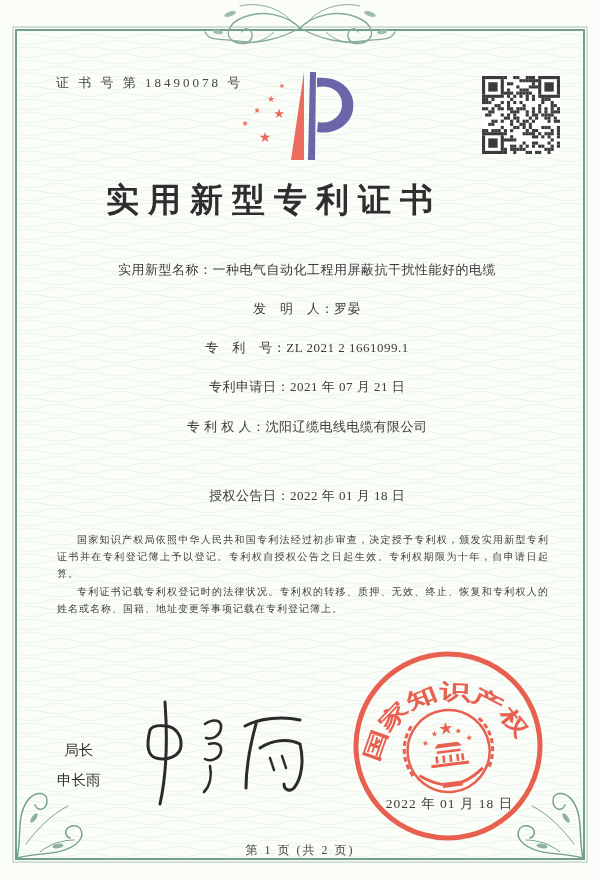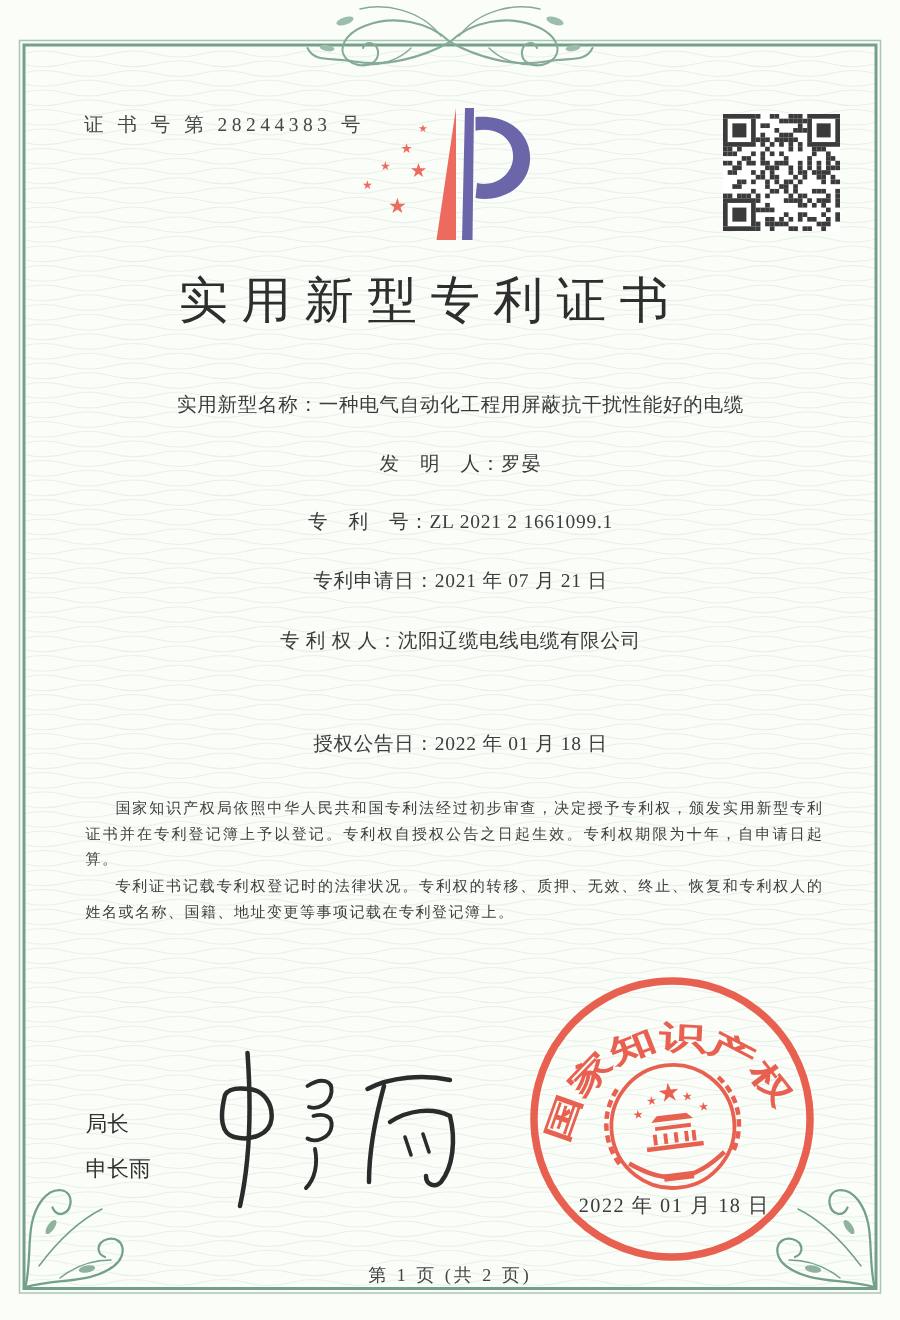--- a/index.html
+++ b/index.html
@@ -15,33 +15,33 @@
   #bg-waves{ position:absolute; left:0; top:0; width:600px; height:880px; z-index:0; }
   
   #frame-svg{ position:absolute; left:0; top:0; width:600px; height:880px; z-index:1; }
   
   .content{ position:absolute; left:0; top:0; width:600px; height:880px; z-index:2; }
 
   .cert-no{ left:56px; top:74px; font-size:13px; letter-spacing:3px; color:#474747; }
   .logo{ left:227px; top:68px; width:150px; height:105px; }
   .qr{ left:482px; top:76px; width:78px; height:78px; background:#fff; }
   .title{
-    left:13px; top:178px; width:548px; text-align:center;
-    font-size:33px; font-weight:normal; letter-spacing:9px; color:#2e2e2e;
+    left:0; top:178px; width:548px; text-align:center;
+    font-size:33px; font-weight:bold; letter-spacing:9px; color:#2e2e2e;
   }
   .field-row{ left:57px; width:500px; font-size:13px; color:#3c3c3c; letter-spacing:.5px; white-space:nowrap;text-align:center; }
   .field-label{ color:#3c3c3c; }
   .field-value{ color:#3c3c3c; }
   .row-0{ top:261px; } .row-1{ top:300px; } .row-2{ top:339px; }
   .row-3{ top:378px; } .row-4{ top:418px; } .row-5{ top:457px; }
   .row-6{ top:487px; }
   .field-right{ position:absolute; left:263px; top:0; }
   .paragraphs{ left:57px; top:531px; width:492px; font-size:10px; line-height:1.72; letter-spacing:1px; color:#3f3f3f; text-align:justify; }
   .paragraphs p{ text-indent:2em; }
-  .signoff{ left:57px; top:736px; font-family:"Liberation Sans", sans-serif; font-size:14.5px; color:#333; line-height:2.05; }
+  .signoff{ left:57px; top:736px; font-family:"Liberation Sans", sans-serif; font-size:14.5px; color:#333; line-height:2.05;text-align:center; }
   .signature{ left:110px; top:696px; width:225px; height:118px; }
   .seal{ left:350px; top:648px; width:196px; height:196px; transform:rotate(-7deg); opacity:.9; }
   .seal-date{ left:352px; top:795px; width:195px; text-align:center; font-size:13.5px; letter-spacing:1px; color:#3b3b3b; z-index:3; }
   .footer{ left:0; top:842px; width:600px; text-align:center; font-size:12px; letter-spacing:2px; color:#444; }
 </style>
 </head>
 <body>
 
 <svg id="bg-waves" xmlns="http://www.w3.org/2000/svg">
   <clipPath id="frameclip">
@@ -201,21 +201,21 @@
     <path d="M26,844 C 38,828 52,814 68,806" stroke-width="1"></path>
     <path d="M40,852 C 50,844 62,840 74,840" stroke-width="1"></path>
     <ellipse cx="34" cy="818" rx="5.5" ry="2.3" transform="rotate(-55 34 818)" fill="#8fb29d" stroke="none"></ellipse>
     <ellipse cx="58" cy="846" rx="5.5" ry="2.3" transform="rotate(-10 58 846)" fill="#8fb29d" stroke="none"></ellipse>
   </g>
   <use href="#corner-fl" transform="translate(600,0) scale(-1,1)"></use>
 </svg>
 
 <div class="content">
 
-  <div class="abs cert-no">证 书 号 第 28244383 号</div>
+  <div class="abs cert-no">证 书 号 第 18490078 号</div>
 
   <svg class="abs logo" viewBox="0 0 150 105" xmlns="http://www.w3.org/2000/svg">
     <text x="55" y="20" font-size="7" fill="#ed6a5e" text-anchor="middle">★</text>
     <text x="44" y="34" font-size="9" fill="#ed6a5e" text-anchor="middle">★</text>
     <text x="30" y="45" font-size="8" fill="#ed6a5e" text-anchor="middle">★</text>
     <text x="52" y="50" font-size="13" fill="#ed6a5e" text-anchor="middle">★</text>
     <text x="18" y="58" font-size="8" fill="#ed6a5e" text-anchor="middle">★</text>
     <text x="38" y="74" font-size="14" fill="#ed6a5e" text-anchor="middle">★</text>
     <polygon points="77,4 64,92 77,92" fill="#ed6a5e"></polygon>
     <polygon points="83,4 81,92 88,92 89,4" fill="#6b66aa"></polygon>

